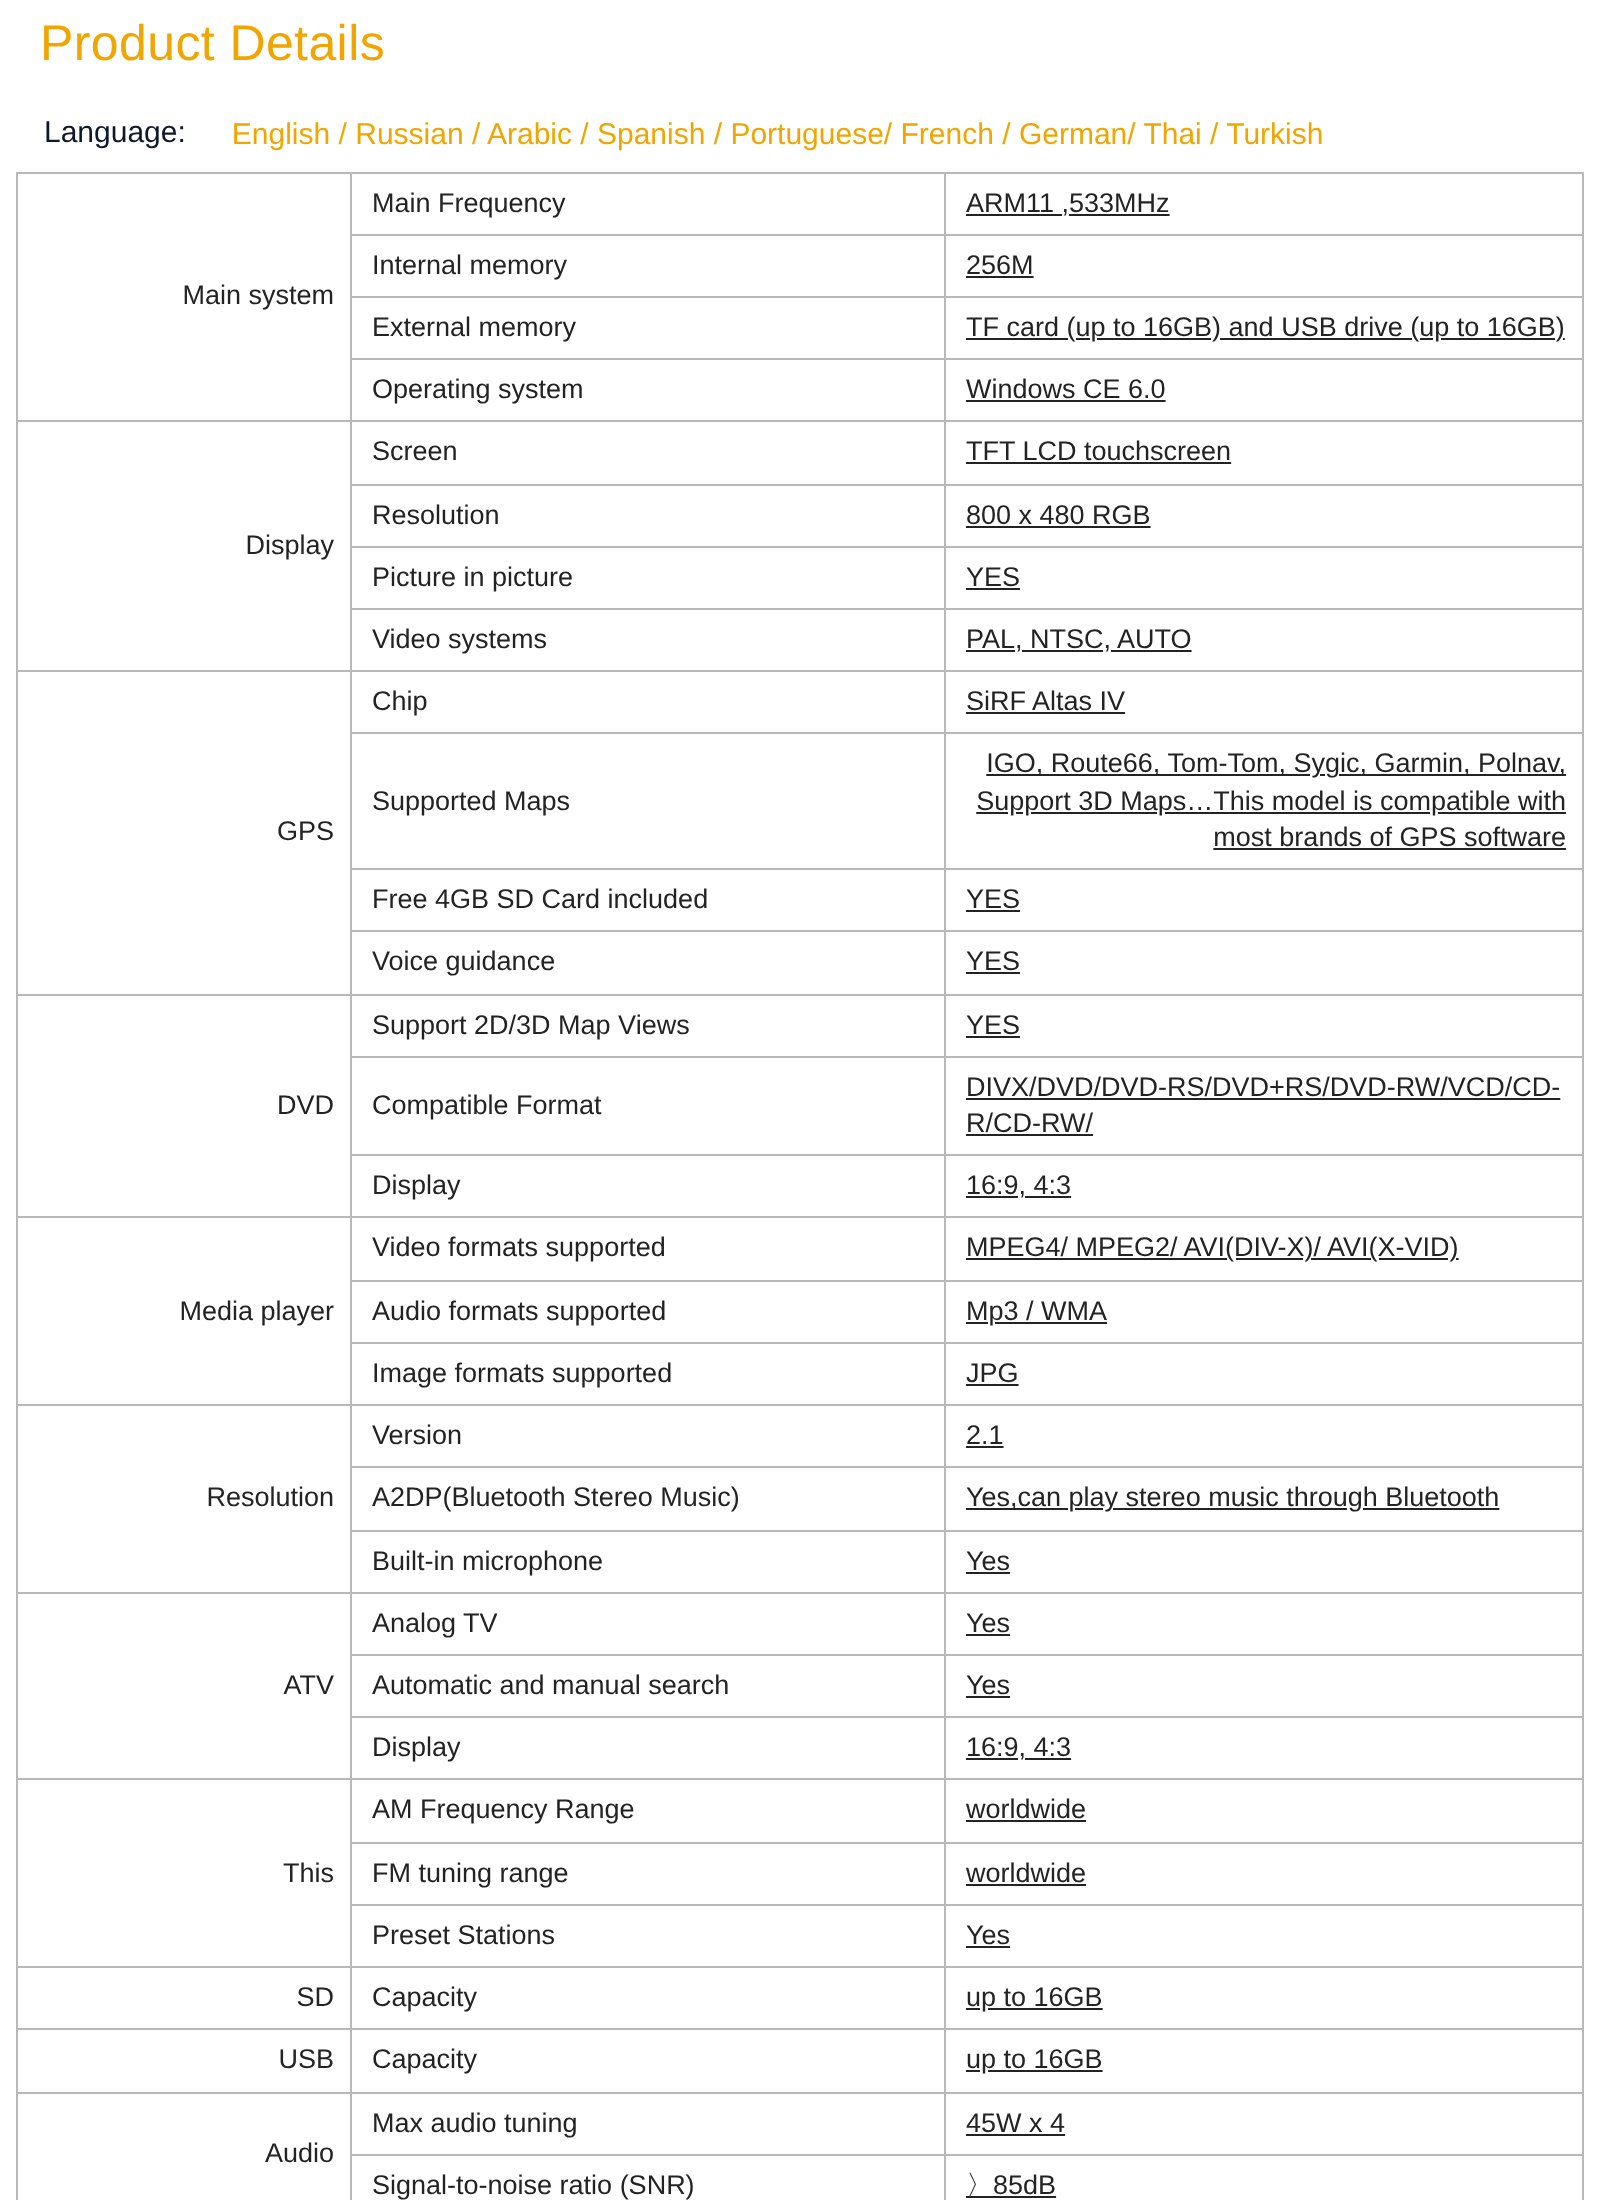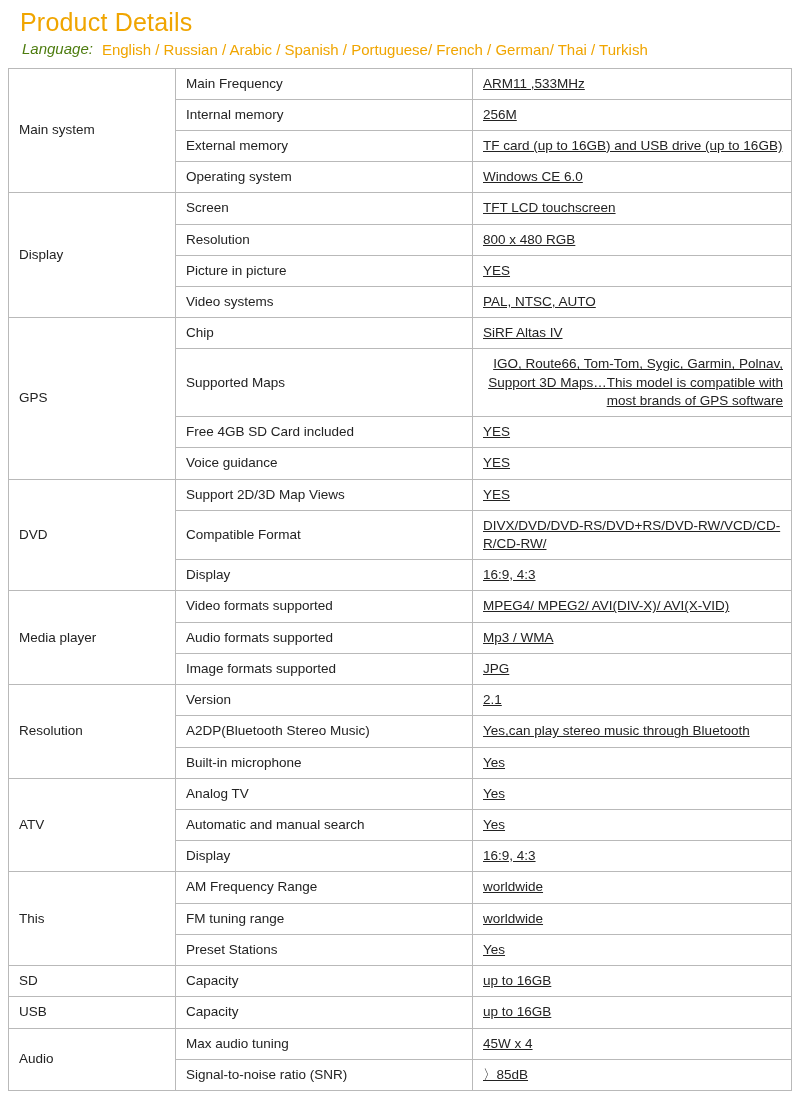--- a/index.html
+++ b/index.html
@@ -18,59 +18,58 @@
     position: relative;
     width: 800px;
     height: 1100px;
     box-sizing: border-box;
     padding: 0 8px;
   }
   .title {
     font-size: 25px;
     color: #f0a500;
     font-weight: normal;
-    margin: 8px 0 2px 12px;
+    margin: 8px 0 20px 12px;
     letter-spacing: 0.2px;
   }
   .lang-row {
     display: flex;
     align-items: flex-start;
     margin: 0 0 6px 14px;
   }
   .lang-label {
     font-size: 15px;
-    color: #4d7c0f;
+    color: #0f172a;
     white-space: nowrap;
     padding-top: 1px;
-    font-style: italic;
   }
   .lang-values {
     font-size: 15px;
     color: #f0a500;
-    margin-left: 9px;
+    margin-left: 23px;
     max-width: 625px;
     line-height: 1.5;
   }
   table.spec {
     border-collapse: collapse;
     width: 784px;
     margin: 0 0 0 0;
     table-layout: fixed;
   }
   table.spec td {
     border: 1px solid #b9b9b9;
     font-size: 13.5px;
     color: #232323;
     padding: 6px 8px 6px 10px;
     vertical-align: middle;
     line-height: 1.35;
   }
   td.group {
     font-size: 16px;
-    text-align: left;
+    text-align: right;
     width: 148px;
     color: #1d1d1d;
     padding: 4px;
   }
   td.param {
     width: 278px;
     padding-left: 14px;
   }
   td.value {
     padding-left: 12px;

